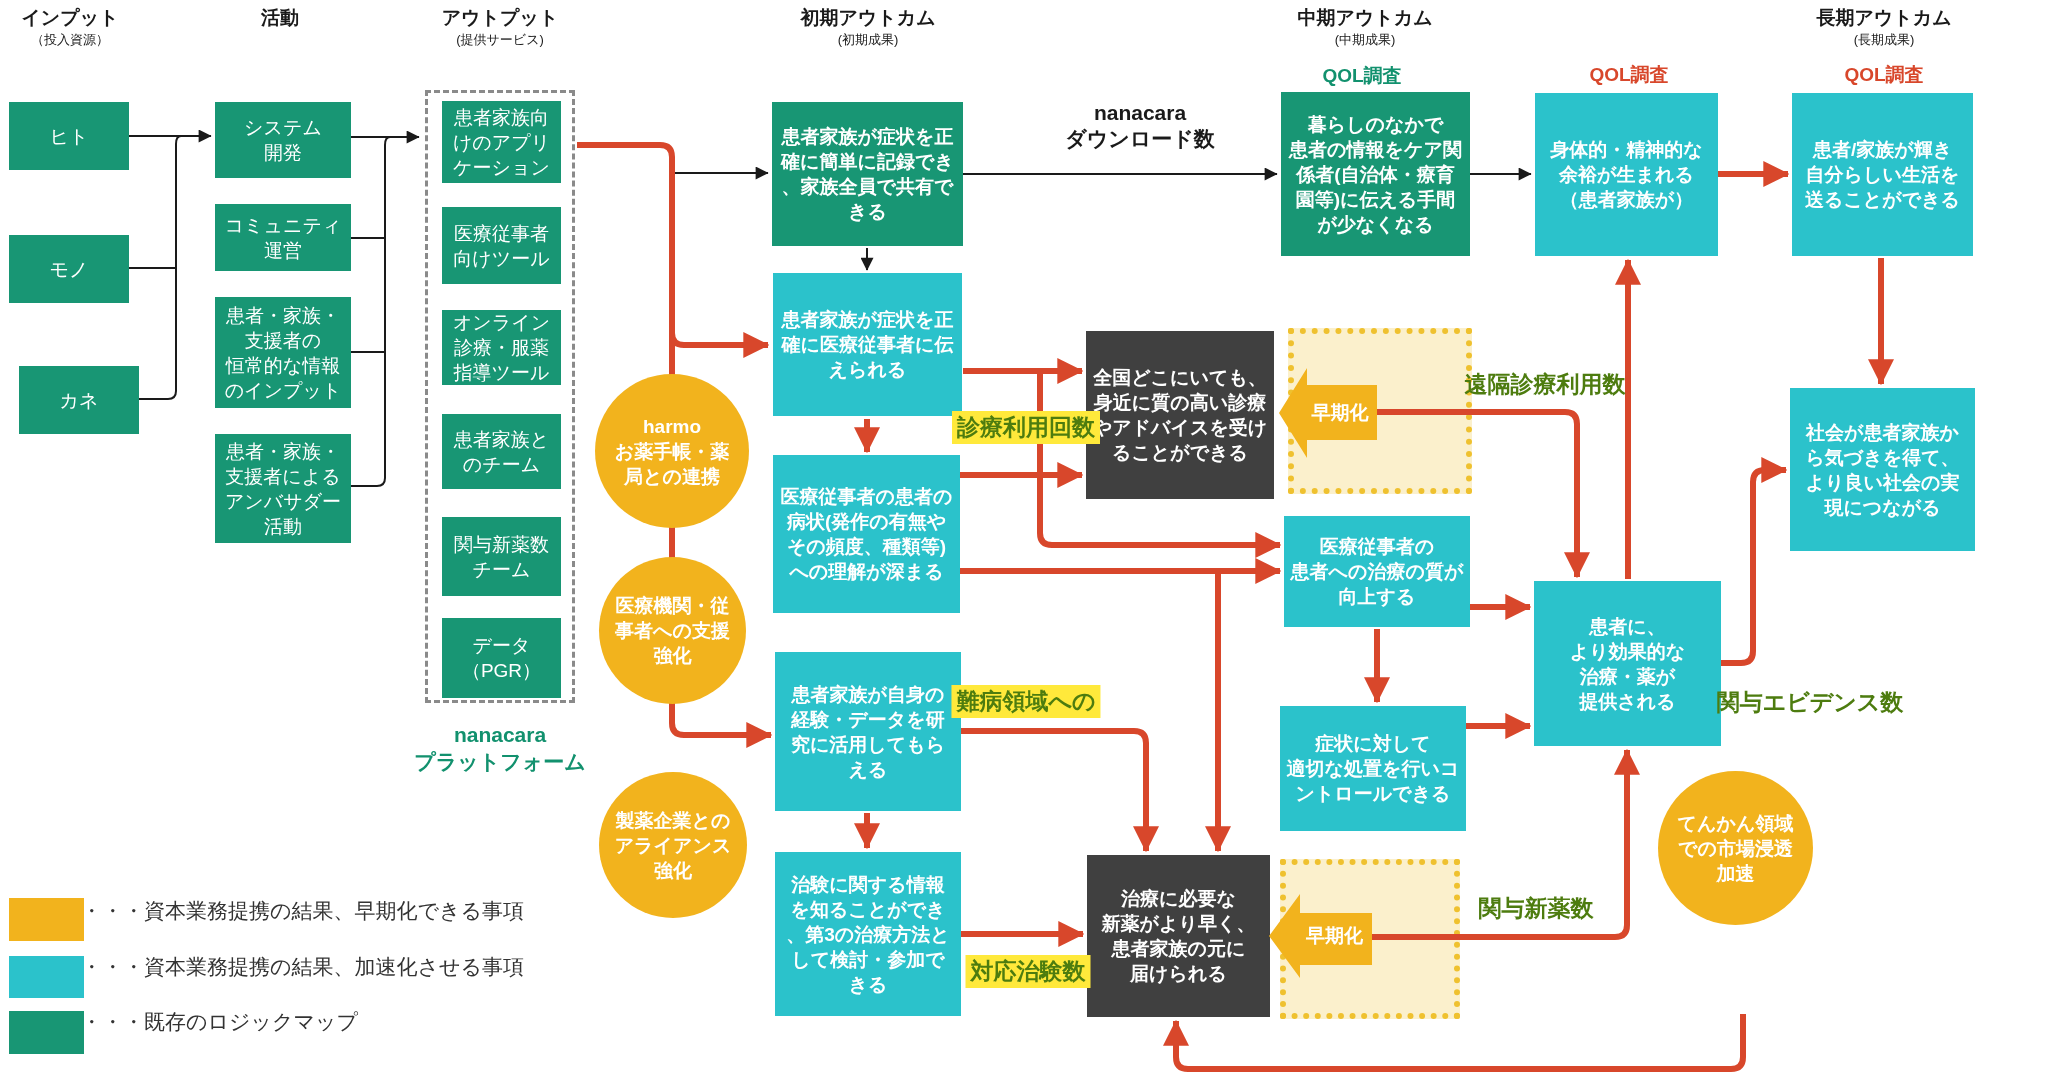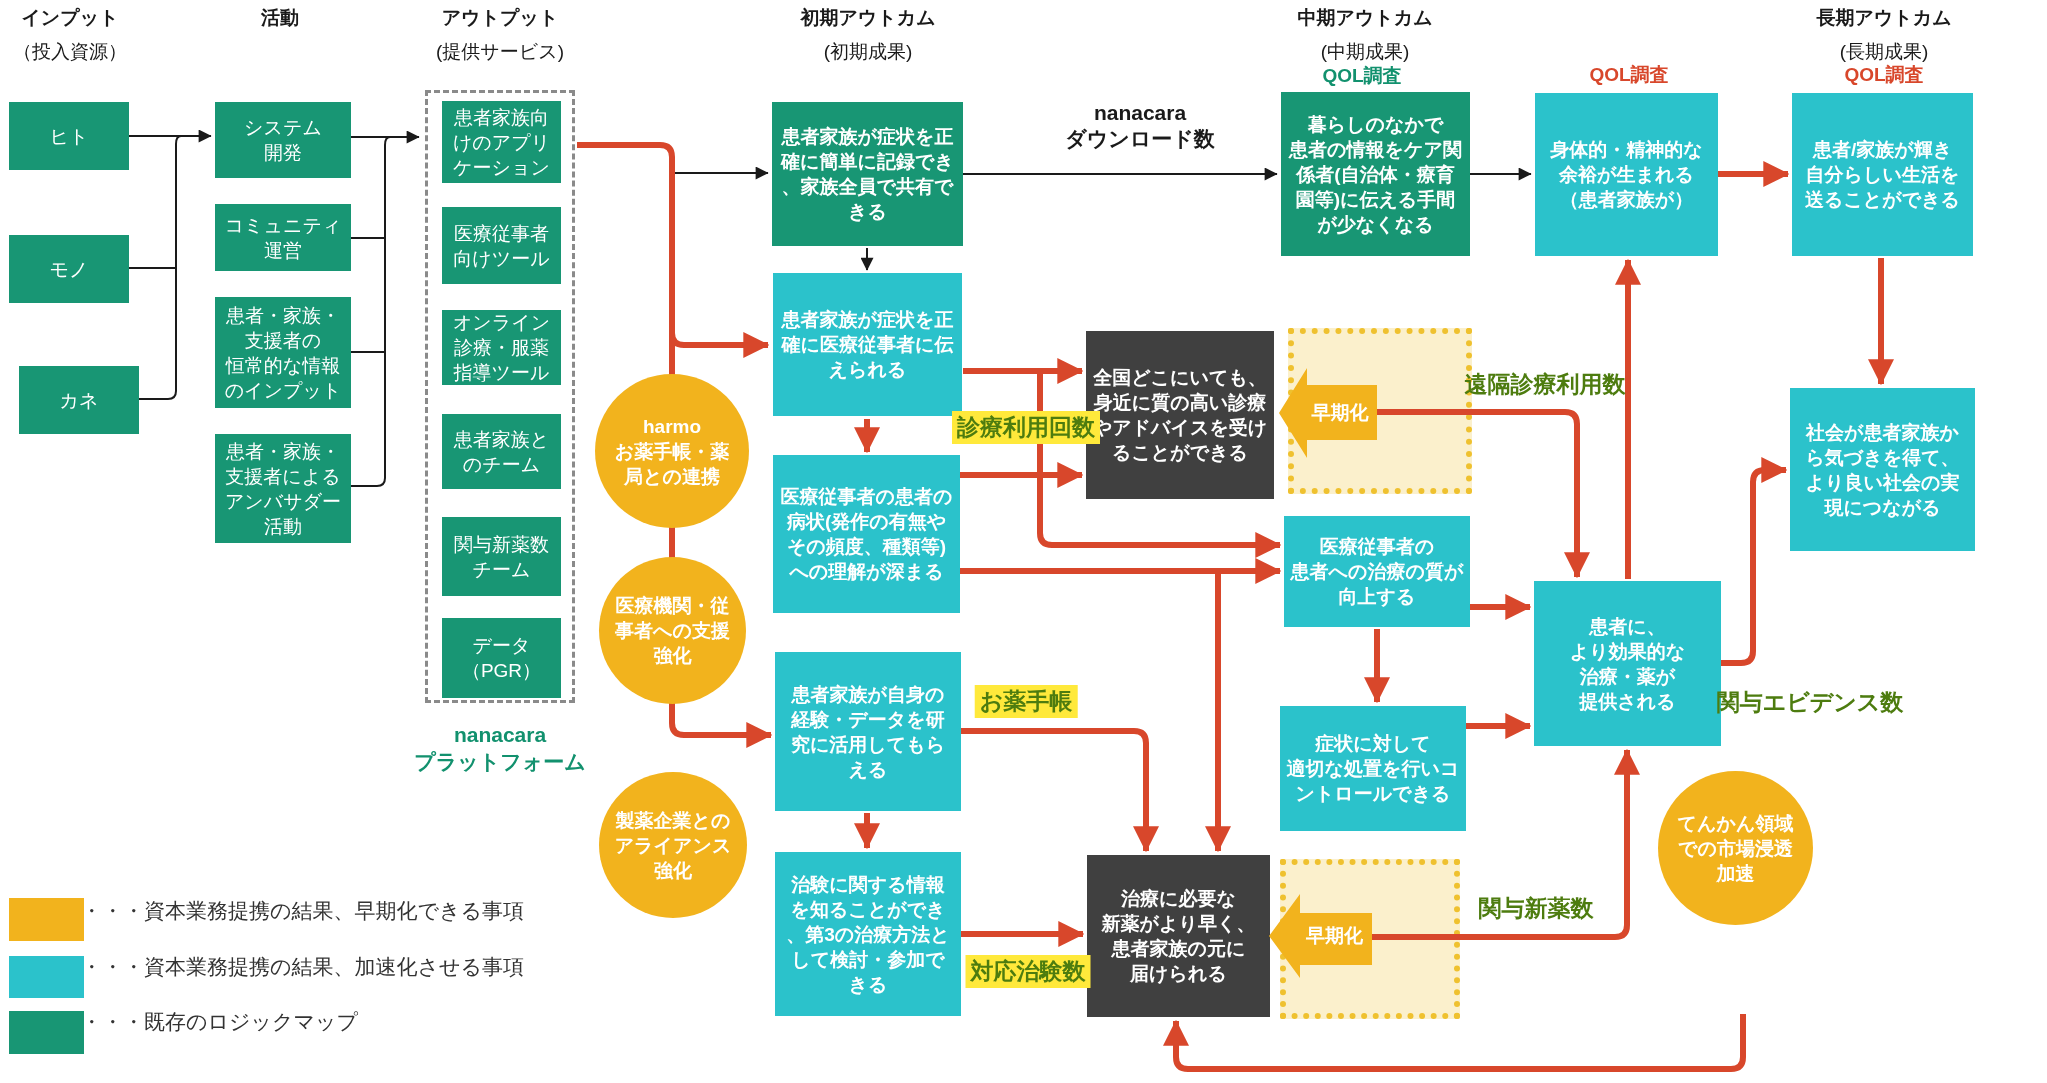--- a/index.html
+++ b/index.html
@@ -1,20 +1,20 @@
 <!DOCTYPE html>
 <html><head>
 <meta charset="utf-8">
 <style>
   html,body{margin:0;padding:0;background:#ffffff;}
   body{font-family:"Liberation Sans","DejaVu Sans",sans-serif;}
   #canvas{position:relative;width:2047px;height:1083px;background:#ffffff;overflow:hidden;}
   .hdr{position:absolute;transform:translateX(-50%);text-align:center;color:#1a1a1a;z-index:20;}
   .hdr-t{font-size:19px;font-weight:bold;}
-  .hdr-s{font-size:19px;margin-top:8px;}
+  .hdr-s{font-size:13px;margin-top:0;}
   .box{position:absolute;display:flex;align-items:center;justify-content:center;text-align:center;
        color:#fff;font-weight:bold;font-size:19px;line-height:25px;white-space:pre-line;z-index:10;}
   .reg{font-weight:400;}
   .green{background:#189674;}
   .cyan{background:#2bc2cb;}
   .yellow{background:#404040;}
   .dashedwrap{position:absolute;border:3px dashed #8a8a8a;background:transparent;z-index:2;}
   .paledash{position:absolute;background:#fbf0cc;border:6px dotted #efc12f;z-index:1;}
   .bigbox{position:absolute;background:#2bc2cb;border:6px solid #d8472b;border-radius:28px;
           display:flex;align-items:center;justify-content:center;text-align:center;color:#fff;
@@ -231,21 +231,21 @@
       <span>早期化</span>
     </div>
   <div class="blockarrow" style="left:1269px;top:894px;width:103px;height:84px;padding-left:28px;box-sizing:border-box;
        clip-path:polygon(0 50%, 30.1% 0, 30.1% 22.6%, 100% 22.6%, 100% 84.5%, 30.1% 84.5%, 30.1% 100%)">
       <span>早期化</span>
     </div>
 
   <div class="blabel" style="left:1140px;top:100px">nanacara
 ダウンロード数</div>
   <div class="rlabel hl" style="left:1026px;top:411px">診療利用回数</div>
-  <div class="rlabel hl" style="left:1026px;top:685px">お薬手帳</div>
+  <div class="rlabel hl" style="left:1026px;top:685px">難病領域への</div>
   <div class="rlabel hl" style="left:1028px;top:955px">対応治験数</div>
   <div class="rlabel" style="left:1545px;top:369px">遠隔診療利用数</div>
   <div class="rlabel" style="left:1536px;top:893px">関与新薬数</div>
   <div class="rlabel" style="left:1810px;top:687px">関与エビデンス数</div>
 
   <div class="legend-swatch" style="left:9px;top:898px;width:75px;height:43px;background:#f2b31d"></div>
   <div class="legend-text" style="left:81px;top:897px">・・・資本業務提携の結果、早期化できる事項</div>
   <div class="legend-swatch" style="left:9px;top:956px;width:75px;height:42px;background:#2bc2cb"></div>
   <div class="legend-text" style="left:81px;top:953px">・・・資本業務提携の結果、加速化させる事項</div>
   <div class="legend-swatch" style="left:9px;top:1011px;width:75px;height:43px;background:#189674"></div>

